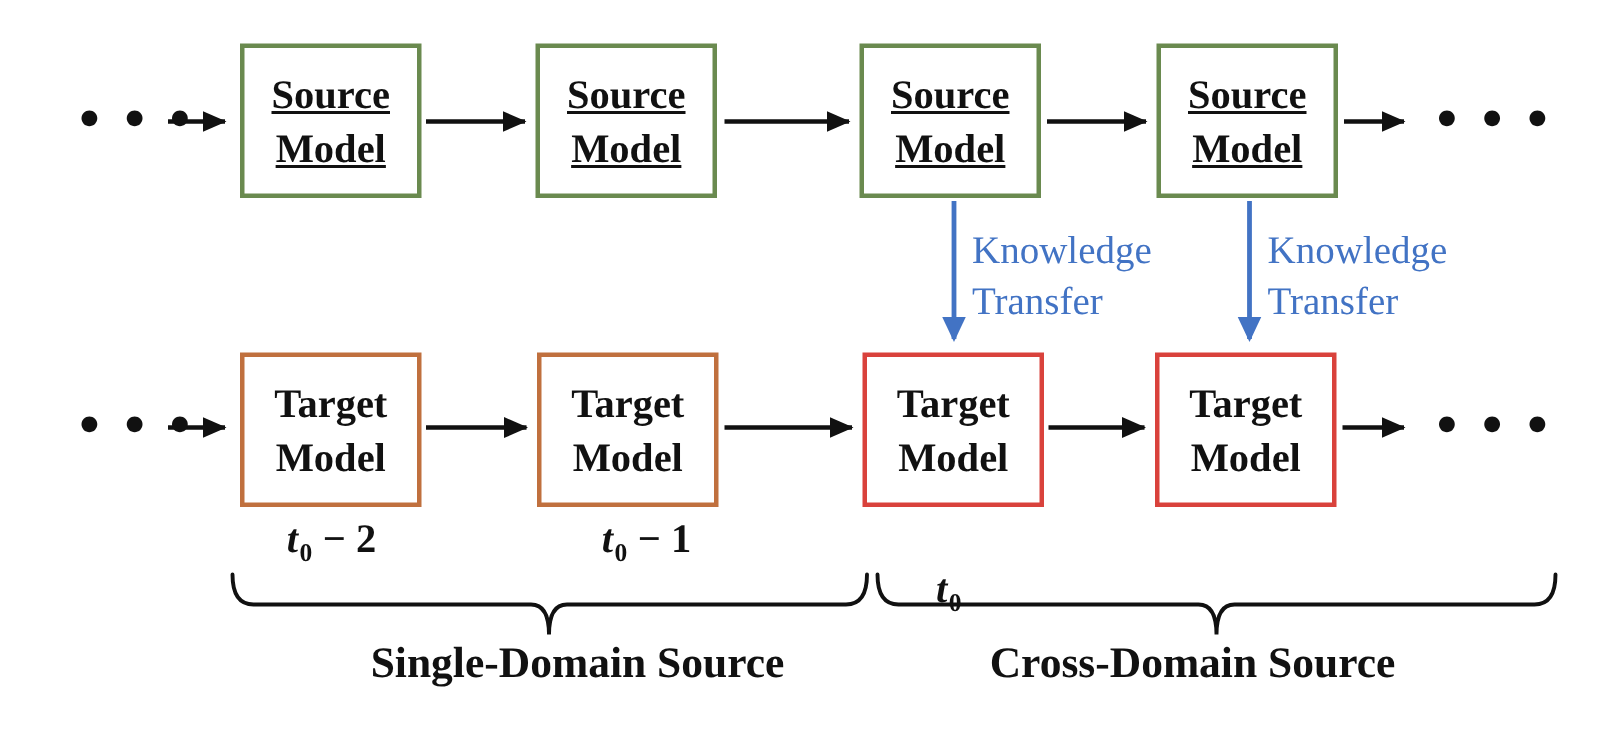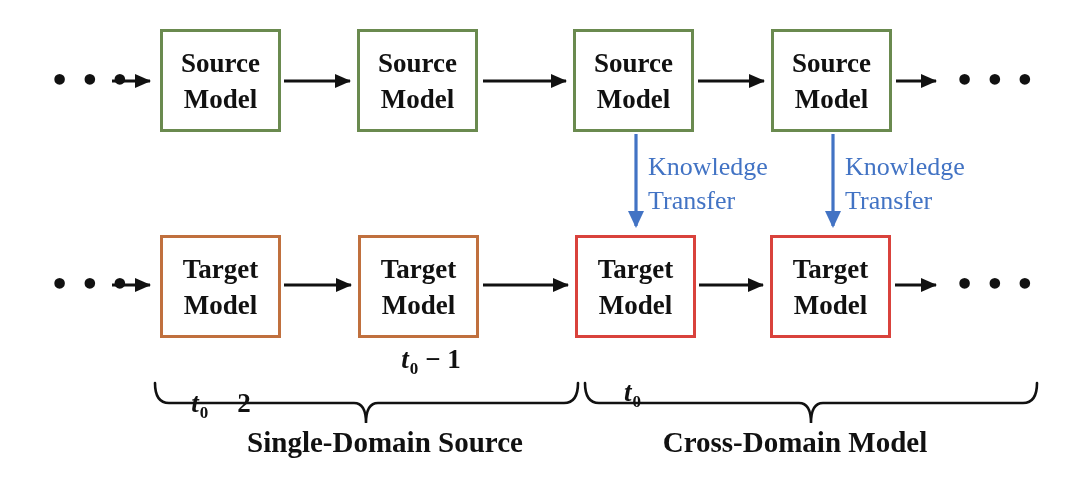--- a/index.html
+++ b/index.html
@@ -8,21 +8,21 @@
     font-family:"Liberation Serif","DejaVu Serif",serif;
     --c-source:#6a8a4f; --c-target-past:#c0703e; --c-target-cur:#d9423c;
     --c-blue:#4273c4; --c-line:#111111;
   }
   svg.layer{position:absolute;left:0;top:0;width:1080px;height:495px;pointer-events:none;}
   .box{
     position:absolute;width:121px;height:103px;box-sizing:border-box;
     background:#ffffff;display:flex;flex-direction:column;align-items:center;justify-content:center;
     font-weight:700;font-size:27px;line-height:36px;color:#111;text-align:center;
   }
-  .box.source{border:3px solid var(--c-source);}
+  .box.source{border:3px solid var(--c-source);text-decoration:underline;}
   .box.target-past{border:3px solid var(--c-target-past);}
   .box.target-cur{border:3px solid var(--c-target-cur);}
   .dots{
     position:absolute;color:#111;font-family:"DejaVu Sans",sans-serif;
     font-weight:700;font-size:30px;line-height:30px;letter-spacing:11px;white-space:nowrap;
   }
   .kt{
     position:absolute;color:var(--c-blue);font-weight:400;font-size:26px;line-height:34px;white-space:nowrap;
   }
   .tlabel{
@@ -111,26 +111,26 @@
   </div>
   <div class="box target-cur" style="left:575px;top:235px;">
     <span>Target</span>
     <span>Model</span>
   </div>
   <div class="box target-cur" style="left:770px;top:235px;">
     <span>Target</span>
     <span>Model</span>
   </div>
 
-  <div class="tlabel" style="left:146px;margin-top:44px;">
+  <div class="tlabel" style="left:146px;">
     <span class="t-var">t</span><span class="t-sub">0</span><span class="t-op">− 2</span>
   </div>
   <div class="tlabel" style="left:356px;">
     <span class="t-var">t</span><span class="t-sub">0</span><span class="t-op">− 1</span>
   </div>
   <div class="tlabel" style="left:561px;margin-top:33px;">
     <span class="t-var">t</span><span class="t-sub">0</span><span class="t-op"></span>
   </div>
 
   <div class="brace-label" style="left:215px;">Single-Domain Source</div>
-  <div class="brace-label" style="left:625px;">Cross-Domain Model</div>
+  <div class="brace-label" style="left:625px;">Cross-Domain Source</div>
 
 </div>
 
 </body></html>

